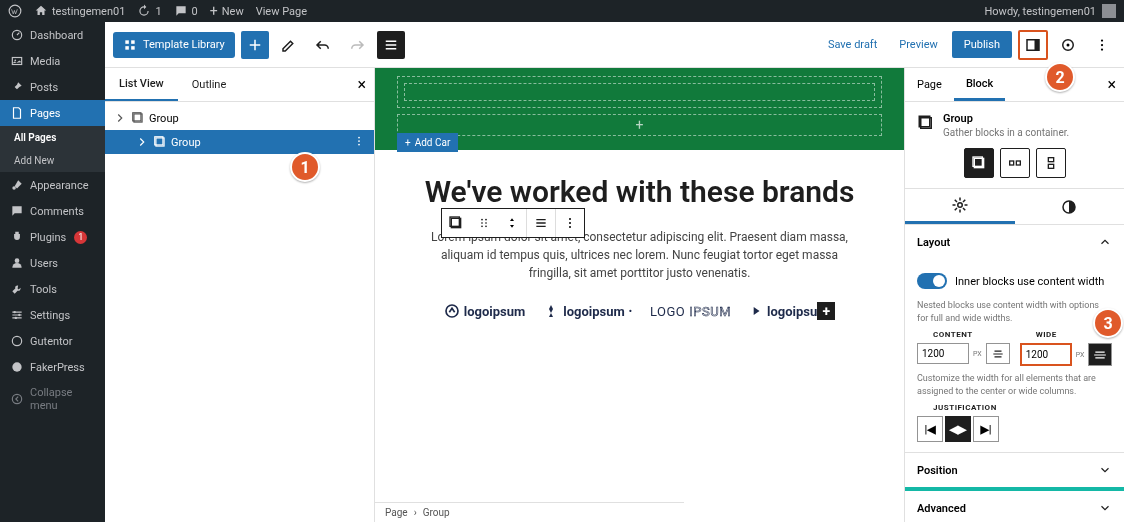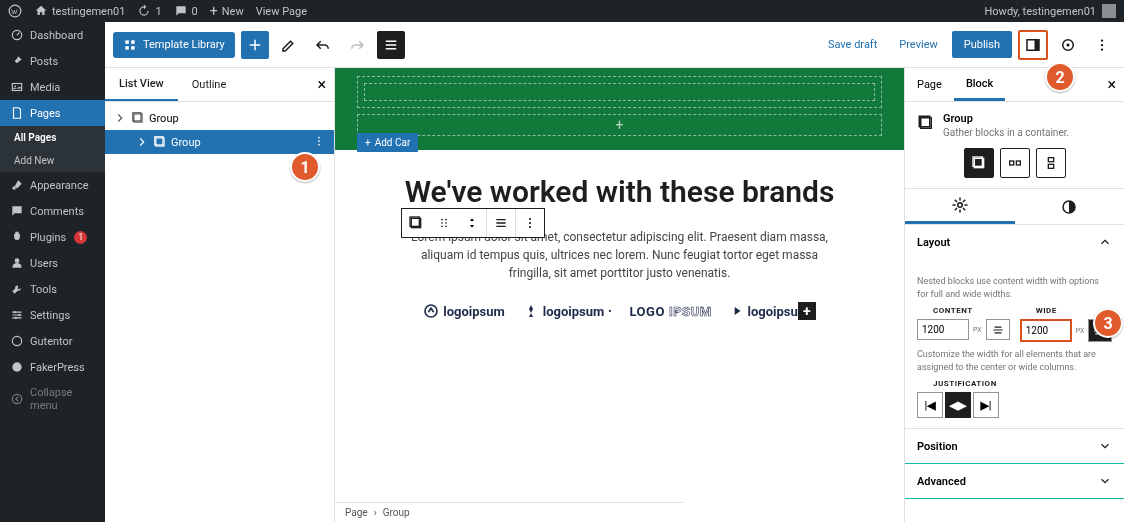--- a/index.html
+++ b/index.html
@@ -37,21 +37,21 @@
 .toolbar-spacer { flex: 1; }
 .toolbar-link { color: #2271b1; font-size: 11px; padding: 4px 8px; cursor: pointer; }
 .publish-btn { background: #2271b1; color: #fff; border: none; padding: 7px 12px; font-size: 11px; border-radius: 2px; cursor: pointer; }
 .settings-toggle { width: 30px; height: 30px; display: inline-flex; align-items: center; justify-content: center; cursor: pointer; border: 2px solid #d9531e; border-radius: 2px; }
 .settings-toggle svg { width: 18px; height: 18px; }
 
 
 .editor-body { flex: 1; display: flex; overflow: hidden; }
 
 
-.listview-panel { width: 230px; border-right: 1px solid #e0e0e0; display: flex; flex-direction: column; }
+.listview-panel { width: 270px; border-right: 1px solid #e0e0e0; display: flex; flex-direction: column; }
 .listview-tabs { display: flex; border-bottom: 1px solid #e0e0e0; height: 34px; align-items: center; position: relative; }
 .listview-tab { padding: 0 14px; font-size: 11px; color: #1e1e1e; cursor: pointer; height: 100%; display: flex; align-items: center; }
 .listview-tab.active { border-bottom: 2px solid #2271b1; font-weight: 500; }
 .listview-close { position: absolute; right: 8px; cursor: pointer; font-size: 16px; }
 .listview-tree { padding: 4px 0; }
 .tree-row { display: flex; align-items: center; height: 24px; font-size: 11px; padding: 0 8px; gap: 4px; cursor: pointer; }
 .tree-row.selected { background: #2271b1; color: #fff; }
 .tree-row svg { width: 14px; height: 14px; }
 .tree-indent { width: 18px; }
 .tree-more { margin-left: auto; }
@@ -70,21 +70,21 @@
 .bt-group { display: flex; border-right: 1px solid #ddd; }
 .bt-btn { width: 28px; height: 28px; display: inline-flex; align-items: center; justify-content: center; cursor: pointer; }
 .bt-btn svg { width: 16px; height: 16px; }
 
 
 .content-section { padding: 24px 40px 40px; text-align: center; }
 .content-heading { font-size: 30px; font-weight: 600; color: #1e1e1e; margin-bottom: 18px; line-height: 1.2; }
 .content-para { font-size: 12px; color: #444; max-width: 440px; margin: 0 auto 20px; line-height: 1.5; }
 .logo-row { display: flex; align-items: center; justify-content: center; gap: 18px; }
 .logo-item { font-size: 13px; font-weight: 700; color: #1e2a4a; display: flex; align-items: center; gap: 4px; }
-.logo-item.stencil { font-weight: 700; letter-spacing: 0.5px; }
+.logo-item.stencil { font-weight: 400; letter-spacing: 0.5px; }
 .logo-item.stencil .outline { color: transparent; -webkit-text-stroke: 0.6px #1e2a4a; }
 .logo-add { width: 18px; height: 18px; background: #1e1e1e; color: #fff; display: inline-flex; align-items: center; justify-content: center; font-size: 14px; font-weight: 700; margin-left: -4px; }
 
 
 .settings-panel { width: 220px; border-left: 1px solid #e0e0e0; background: #fff; font-size: 11px; overflow-y: auto; }
 .panel-tabs { display: flex; height: 34px; border-bottom: 1px solid #e0e0e0; align-items: center; position: relative; }
 .panel-tab { padding: 0 12px; height: 100%; display: flex; align-items: center; cursor: pointer; }
 .panel-tab.active { border-bottom: 3px solid #2271b1; font-weight: 500; }
 .panel-close { position: absolute; right: 8px; font-size: 16px; cursor: pointer; }
 .panel-section { padding: 10px 12px; border-bottom: 1px solid #e0e0e0; }
@@ -93,21 +93,21 @@
 .block-name { font-weight: 600; font-size: 11px; }
 .block-desc { color: #757575; font-size: 10px; margin-top: 2px; }
 .variation-row { display: flex; gap: 6px; margin-top: 10px; justify-content: center; }
 .variation-btn { width: 30px; height: 30px; border: 1px solid #1e1e1e; display: inline-flex; align-items: center; justify-content: center; cursor: pointer; border-radius: 2px; }
 .variation-btn.active { background: #1e1e1e; color: #fff; }
 .variation-btn svg { width: 16px; height: 16px; fill: currentColor; }
 .sub-tabs { display: flex; border-bottom: 1px solid #e0e0e0; height: 36px; }
 .sub-tab { flex: 1; display: flex; align-items: center; justify-content: center; cursor: pointer; }
 .sub-tab.active { border-bottom: 3px solid #2271b1; }
 .sub-tab svg { width: 18px; height: 18px; }
-.panel-heading-row { display: flex; justify-content: space-between; align-items: center; padding: 10px 12px; font-weight: 600; cursor: pointer; border-bottom: 1px solid #14b8a6; }
+.panel-heading-row { display: flex; justify-content: space-between; align-items: center; padding: 10px 12px; font-weight: 600; cursor: pointer; border-bottom: 4px solid #14b8a6; }
 .panel-heading-row.open { border-bottom: none; }
 .toggle-row { display: flex; align-items: center; gap: 8px; padding: 4px 0; }
 .toggle { width: 30px; height: 16px; background: #2271b1; border-radius: 8px; position: relative; cursor: pointer; }
 .toggle::after { content: ""; position: absolute; width: 12px; height: 12px; background: #fff; border-radius: 50%; top: 2px; right: 2px; }
 .help-text { color: #757575; font-size: 9px; line-height: 1.4; margin: 6px 0; }
 .width-row { display: flex; gap: 10px; }
 .width-col { flex: 1; }
 .width-label { font-size: 8px; font-weight: 700; letter-spacing: 0.5px; text-transform: uppercase; color: #1e1e1e; margin-bottom: 4px; margin-left: 16px; }
 .width-input-row { display: flex; gap: 4px; align-items: stretch; }
 .width-input { border: 1px solid #949494; padding: 4px; font-size: 10px; width: 52px; }
@@ -172,31 +172,31 @@
 <div class="wp-sidebar">
   <div class="menu-item">
       <svg viewBox="0 0 24 24">
         <circle cx="12" cy="12" r="8" fill="none" stroke="currentColor" stroke-width="2"></circle>
         <path d="M12 12l4-4" stroke="currentColor" stroke-width="2"></path>
       </svg>
       <span>Dashboard</span>
     </div>
   <div class="menu-item">
       <svg viewBox="0 0 24 24">
-        <path d="M14 4l6 6-4 2-4 4-2-2-4 4 4-4-2-2 4-4z"></path>
-      </svg>
-      <span>Posts</span>
-    </div>
-  <div class="menu-item">
-      <svg viewBox="0 0 24 24">
         <rect x="4" y="6" width="16" height="12" fill="none" stroke="currentColor" stroke-width="2"></rect>
         <circle cx="9" cy="11" r="1.5"></circle>
         <path d="M4 16l4-3 3 2 5-4 4 3"></path>
       </svg>
       <span>Media</span>
+    </div>
+  <div class="menu-item">
+      <svg viewBox="0 0 24 24">
+        <path d="M14 4l6 6-4 2-4 4-2-2-4 4 4-4-2-2 4-4z"></path>
+      </svg>
+      <span>Posts</span>
     </div>
   <div class="menu-item current">
       <svg viewBox="0 0 24 24">
         <path d="M6 3h9l3 3v15H6z" fill="none" stroke="currentColor" stroke-width="2"></path>
       </svg>
       <span>Pages</span>
     </div>
   <div class="submenu">
     <div class="menu-item current-sub">All Pages</div>
     <div class="menu-item">Add New</div>
@@ -509,20 +509,24 @@
             </svg>
           </div>
       </div>
       <div class="panel-heading-row open">
         <span>Layout</span>
         <svg width="14" height="14" viewBox="0 0 24 24">
             <path d="M6 15l6-6 6 6" fill="none" stroke="#1e1e1e" stroke-width="2"></path>
           </svg>
       </div>
       <div class="panel-section" style="border-top:none">
+        <div class="toggle-row">
+          <span class="toggle"></span>
+          <span>Inner blocks use content width</span>
+        </div>
         <div class="help-text">Nested blocks use content width with options for full and wide widths.</div>
         <div class="width-row">
           <div class="width-col">
             <div class="width-label">CONTENT</div>
             <div class="width-input-row">
               <input class="width-input" value="1200" style="">
               <span class="unit-label">PX</span>
               <span class="align-btn">
                   <svg viewBox="0 0 24 24">
                     <path d="M6 7h12M4 12h16M6 17h12" stroke="#1e1e1e" stroke-width="2"></path>

